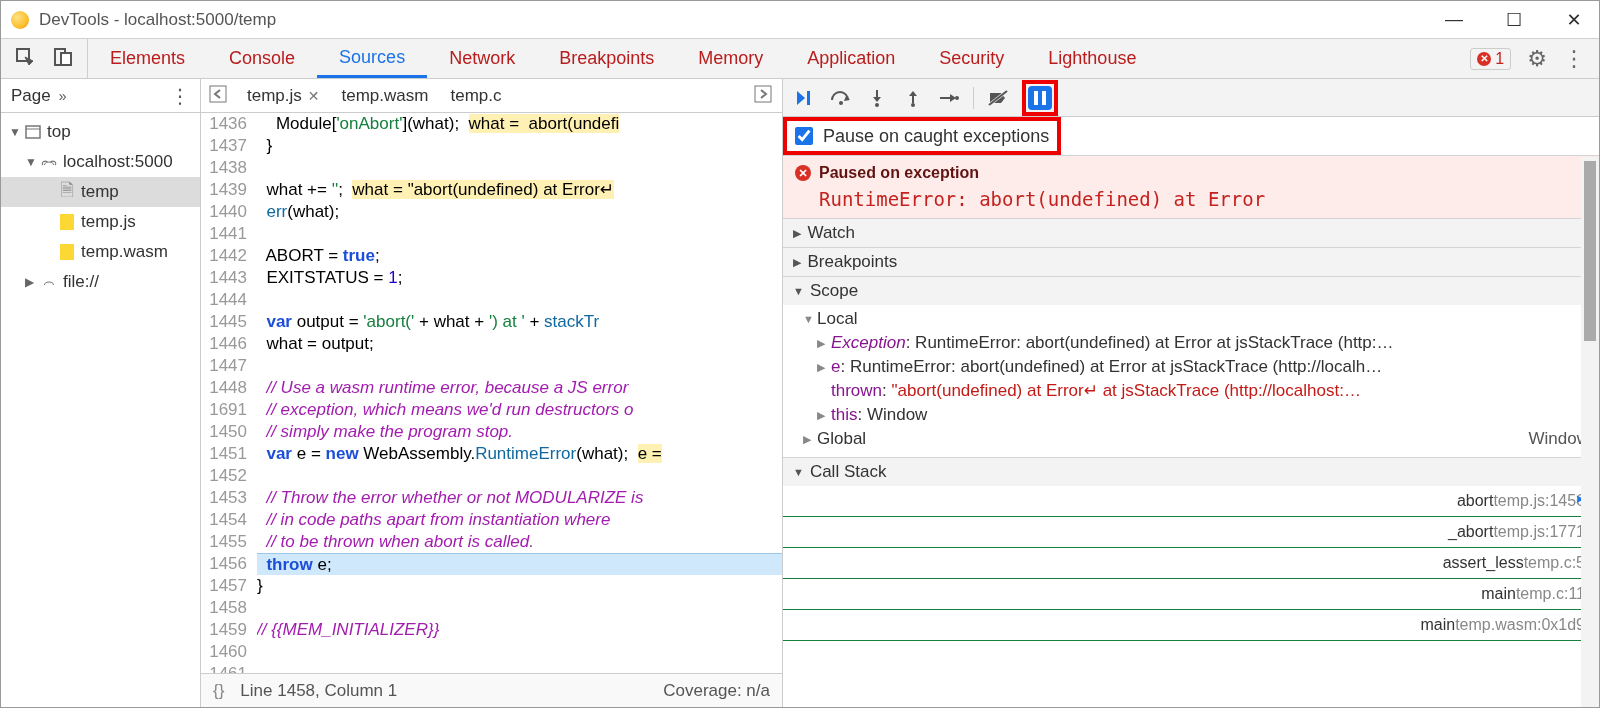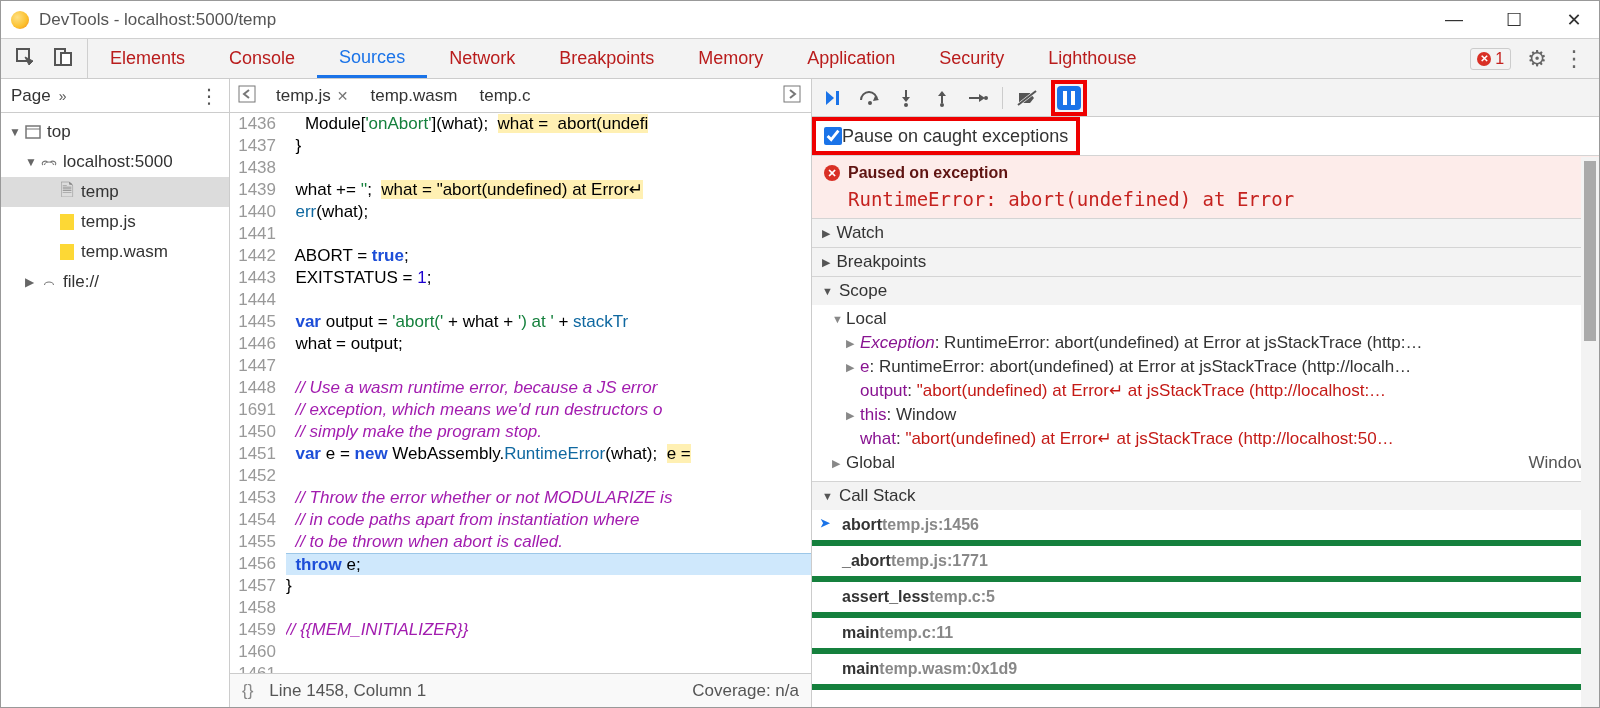--- a/index.html
+++ b/index.html
@@ -20,21 +20,21 @@
 .tabstrip .tab { padding: 0 22px; height: 100%; display: flex; align-items: center; color: #b91c1c; cursor: pointer; font-size: 18px; }
 .tabstrip .tab.active { color: #1a73e8; border-bottom: 3px solid #1a73e8; }
 .tabstrip .right { margin-left: auto; display: flex; align-items: center; gap: 16px; padding-right: 14px; }
 .err-badge { display: flex; align-items: center; gap: 4px; border: 1px solid #ccc; border-radius: 3px; padding: 1px 6px; color: #c5221f; }
 .err-badge .dot { width: 14px; height: 14px; background: #d93025; border-radius: 50%; display: flex; align-items: center; justify-content: center; color: #fff; font-size: 10px; font-weight: bold; }
 
 
 .main { display: flex; height: calc(100% - 78px); }
 
 
-.left { width: 229px; border-right: 1px solid #ccc; display: flex; flex-direction: column; }
+.left { width: 200px; border-right: 1px solid #ccc; display: flex; flex-direction: column; }
 .left .hdr { height: 34px; display: flex; align-items: center; padding: 0 10px; border-bottom: 1px solid #ccc; }
 .left .hdr .lbl { font-size: 17px; color: #333; }
 .left .hdr .chev { margin-left: 8px; color: #555; font-size: 14px; }
 .left .hdr .dots { margin-left: auto; font-size: 20px; color: #555; cursor: pointer; }
 .left .tree { padding: 4px 0; font-size: 17px; color: #333; }
 .left .tree .row { display: flex; align-items: center; height: 30px; padding-left: 8px; cursor: pointer; }
 .left .tree .row.sel { background: #dcdcdc; }
 .left .tree .arr { width: 14px; font-size: 12px; color: #666; }
 .left .tree .ic { width: 20px; display: flex; justify-content: center; margin-right: 4px; }
 .left .tree .ic.file { color: #888; }
@@ -61,37 +61,37 @@
 .center .status { height: 34px; border-top: 1px solid #ccc; display: flex; align-items: center; padding: 0 12px; font-size: 17px; color: #555; background: #f9f9f9; }
 .center .status .cov { margin-left: auto; }
 
 
 .right-pane { flex: 1; display: flex; flex-direction: column; position: relative; }
 .right-pane .toolbar { height: 38px; display: flex; align-items: center; gap: 12px; padding: 0 10px; border-bottom: 1px solid #ccc; background: #f3f3f3; }
 .right-pane .toolbar .dbg-ic { width: 24px; height: 24px; display: flex; align-items: center; justify-content: center; }
 .right-pane .toolbar .sep { width: 1px; height: 22px; background: #ccc; }
 .right-pane .toolbar .pause-box { border: 4px solid #e00; padding: 2px; }
 .right-pane .toolbar .pause-pill { background: #1a73e8; border-radius: 4px; padding: 3px 5px; }
-.right-pane .opt { height: 38px; display: flex; align-items: center; padding: 0 8px; border: 4px solid #e00; width: fit-content; margin: 0; }
+.right-pane .opt { height: 38px; display: flex; align-items: center; gap: 10px; padding: 0 8px; border: 4px solid #e00; width: fit-content; margin: 0; }
 .right-pane .opt input { width: 18px; height: 18px; accent-color: #1a73e8; }
 .right-pane .opt label { font-size: 18px; color: #333; }
 .right-pane .sect { border-top: 1px solid #d4d4d4; font-size: 17px; }
 .right-pane .sect.hdr { background: #f3f3f3; padding: 4px 10px; display: flex; align-items: center; gap: 6px; font-weight: 400; color: #333; }
 .right-pane .sect.hdr .tri { font-size: 11px; color: #555; }
 .right-pane .paused-box { background: #fdecea; padding: 8px 12px; border-top: 1px solid #d4d4d4; }
 .right-pane .paused-box .title { color: #5f1412; font-weight: 600; display: flex; align-items: center; gap: 8px; }
 .right-pane .paused-box .title .xcircle { width: 16px; height: 16px; background: #d93025; border-radius: 50%; display: flex; align-items: center; justify-content: center; color: #fff; font-size: 11px; }
 .right-pane .paused-box .msg { color: #c5221f; font-family: monospace; margin-top: 6px; margin-left: 24px; font-size: 19px; }
 .right-pane .scope-body { padding: 2px 10px 6px 20px; font-family: monospace; font-size: 17px; line-height: 24px; }
 .right-pane .scope-body .row { display: flex; white-space: nowrap; overflow: hidden; }
 .right-pane .scope-body .tri { color: #888; font-size: 11px; width: 14px; display: inline-block; }
 .right-pane .scope-body .name { color: #881391; }
 .right-pane .scope-body .nameital { color: #881391; font-style: italic; }
 .right-pane .scope-body .str { color: #c41a16; }
-.right-pane .stack .row { display: flex; justify-content: flex-start; padding: 6px 14px 6px 30px; border-bottom: 6px solid #15803d; font-weight: bold; }
+.right-pane .stack .row { display: flex; justify-content: flex-end; padding: 6px 14px 6px 30px; border-bottom: 1px solid #15803d; }
 .right-pane .stack .row.cur::before { content: "➤"; color: #1a73e8; position: absolute; margin-left: -22px; font-size: 12px; }
 .right-pane .stack .loc { color: #888; font-size: 16px; }
 .right-pane .vscroll { position: absolute; right: 0; top: 78px; bottom: 0; width: 18px; background: #f3f3f3; }
 .right-pane .vscroll .thumb { background: #aaa; width: 12px; margin-left: 3px; height: 180px; margin-top: 4px; }
 </style>
 </head>
 <body>
 
 <div class="titlebar">
   <div class="favicon"></div>
@@ -342,33 +342,28 @@
             <span class="nameital">Exception</span>
             <span>: RuntimeError: abort(undefined) at Error at jsStackTrace (http:…</span>
           </div>
           <div class="row">
             <span class="tri">▶</span>
             <span class="name">e</span>
             <span>: RuntimeError: abort(undefined) at Error at jsStackTrace (http://localh…</span>
           </div>
           <div class="row">
             <span class="tri"></span>
-            <span class="name">output</span>
+            <span class="name">thrown</span>
             <span>: <span class="str">"abort(undefined) at Error↵    at jsStackTrace (http://localhost:…</span></span>
           </div>
           <div class="row">
             <span class="tri">▶</span>
             <span class="name">this</span>
             <span>: Window</span>
           </div>
-          <div class="row">
-            <span class="tri"></span>
-            <span class="name">what</span>
-            <span>: <span class="str">"abort(undefined) at Error↵    at jsStackTrace (http://localhost:50…</span></span>
-          </div>
         </div>
       <div class="row">
           <span class="tri">▶</span>
           <span>Global</span>
           <span style="margin-left:auto;color:#555">Window</span>
         </div>
     </div>
 
     <div class="sect hdr">
         <span class="tri">▼</span>

